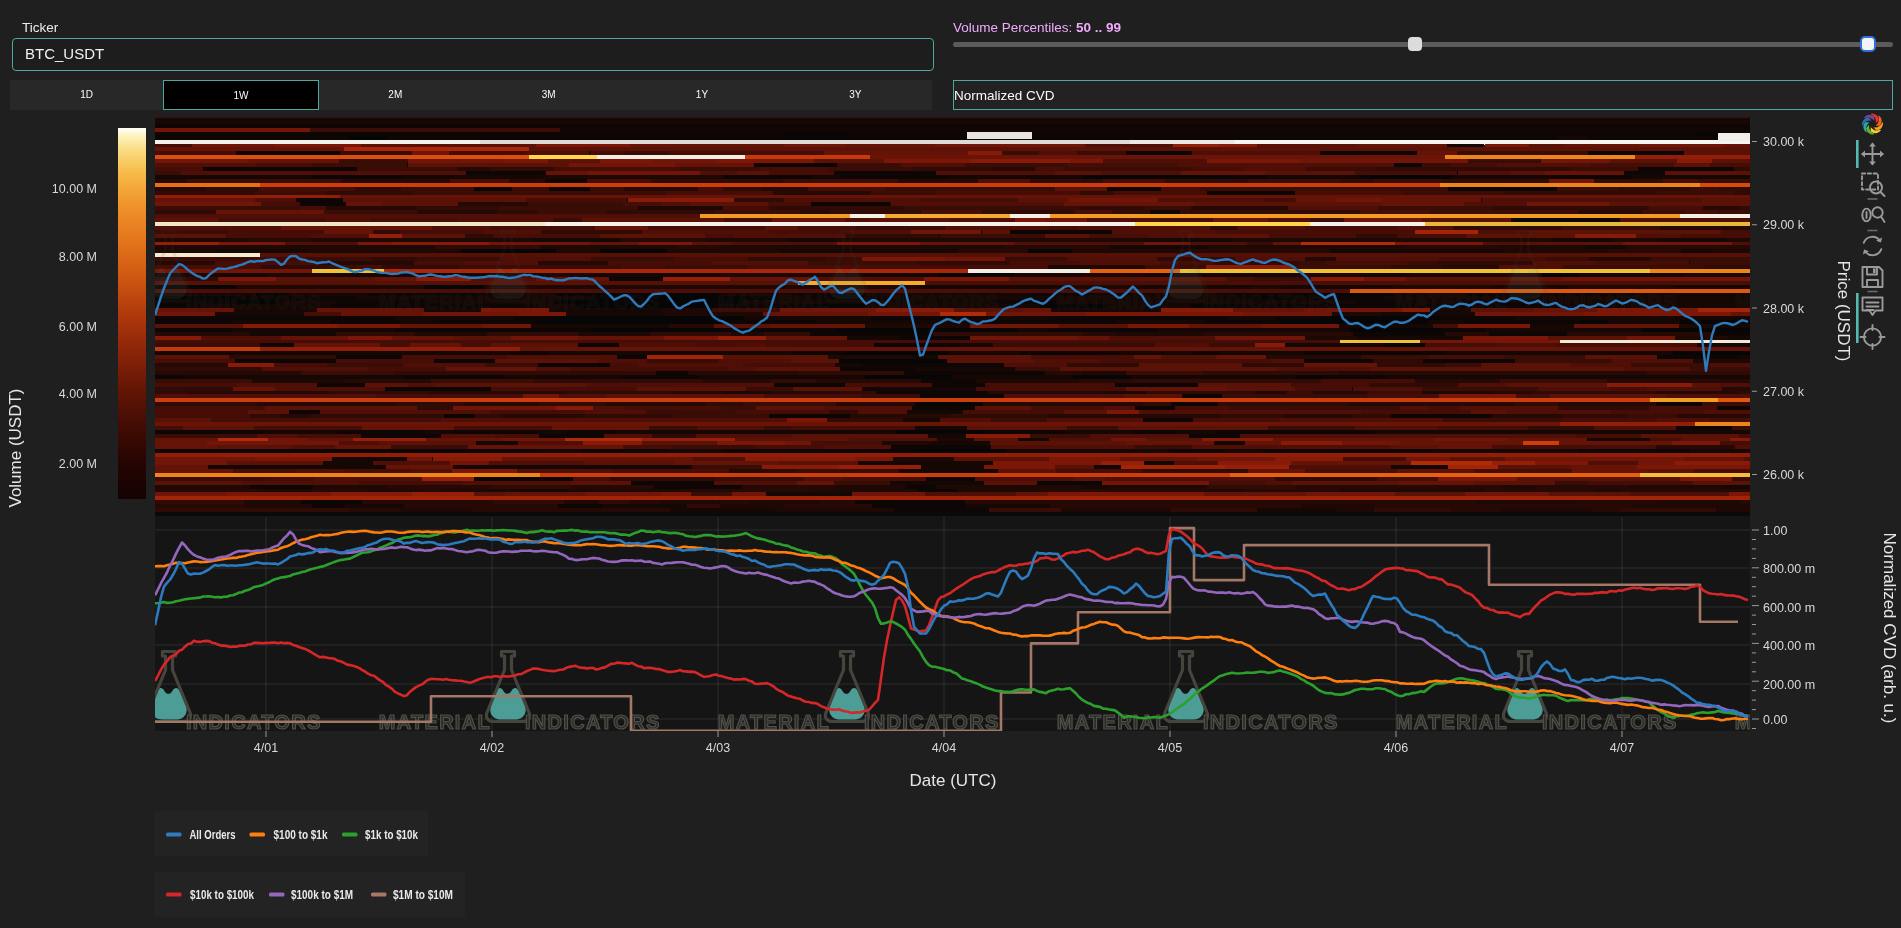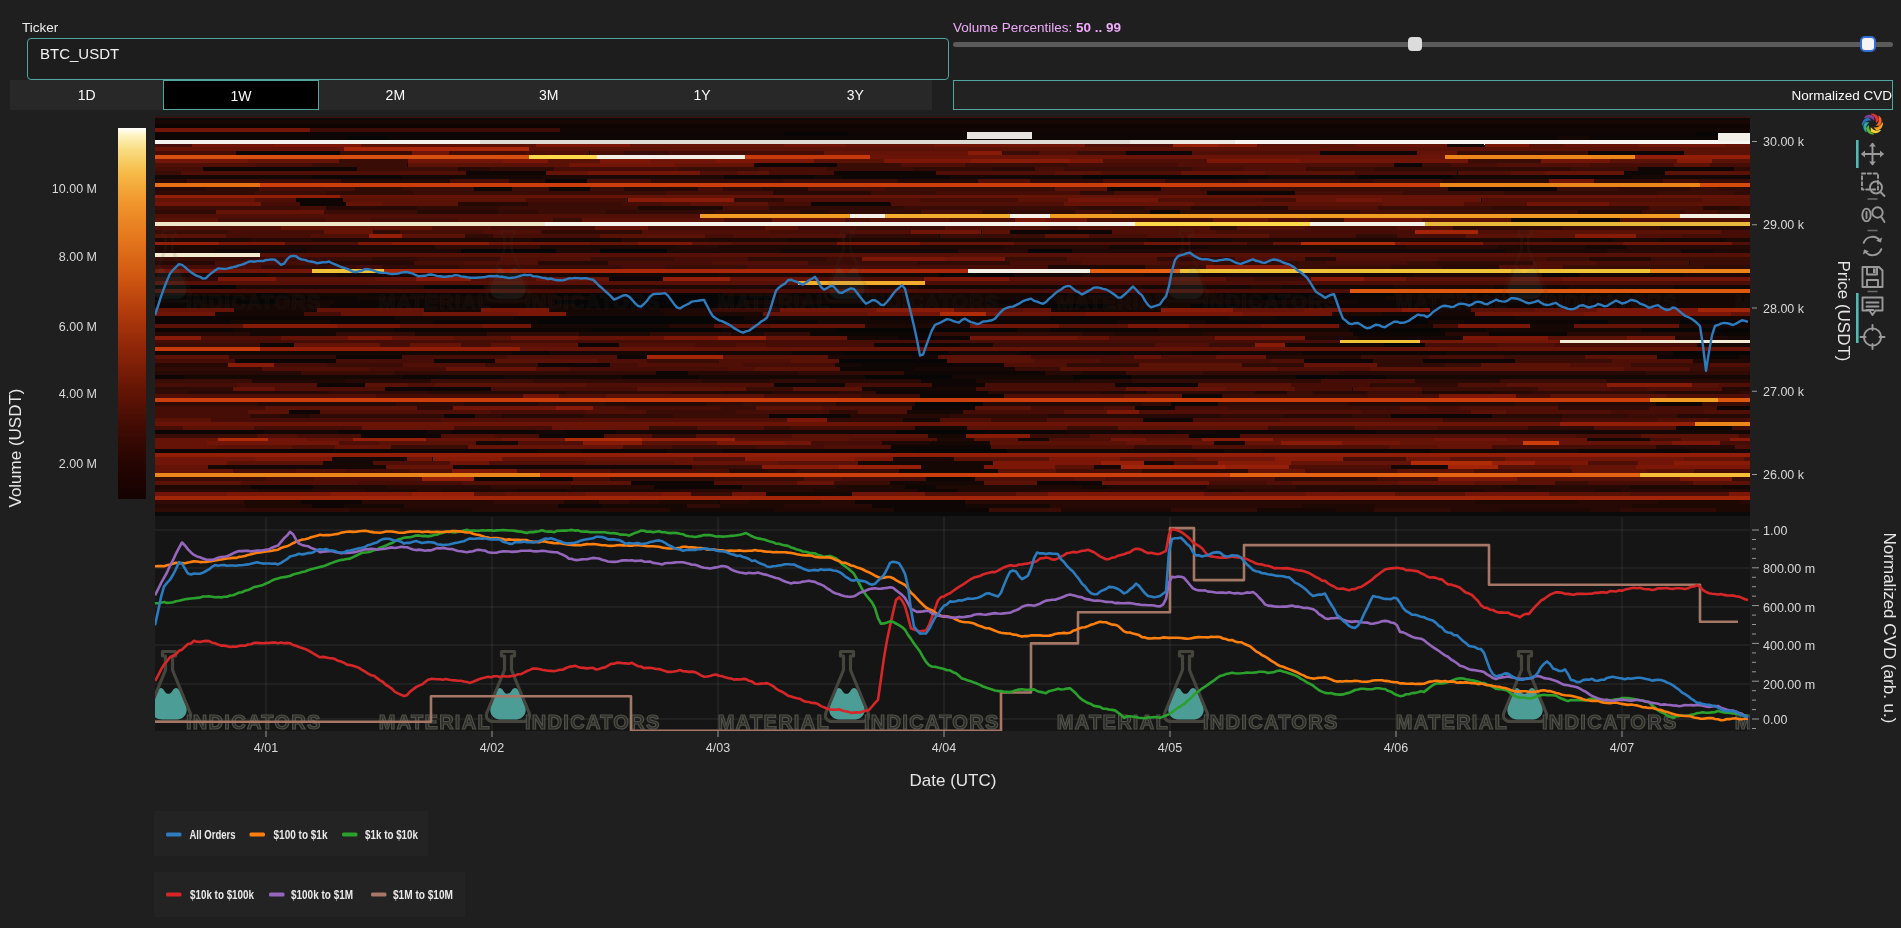--- a/index.html
+++ b/index.html
@@ -1,26 +1,26 @@
 <!DOCTYPE html>
 <html><head><meta charset="utf-8"><style>
 * { margin:0; padding:0; box-sizing:border-box; }
 html,body { width:1901px; height:928px; background:#1f1f1f; font-family:"Liberation Sans",sans-serif; overflow:hidden; }
 .abs { position:absolute; }
 .lbl { color:#ededed; font-size:13.5px; }
-.inp { left:27px; top:38px; width:922px; height:42px; border:1px solid #4fa89f; border-radius:4px; background:#1d1d1d; color:#f2f2f2; font-size:15px; line-height:29px; padding-left:12px; }
+.inp { left:12px; top:38px; width:922px; height:33px; border:1px solid #4fa89f; border-radius:4px; background:#1d1d1d; color:#f2f2f2; font-size:15px; line-height:29px; padding-left:12px; }
 .btnrow { left:10px; top:80px; width:922px; height:30px; background:#282828; display:flex; }
-.btnrow .b { flex:1; color:#fafafa; font-size:14px; text-align:center; line-height:30px; }
+.btnrow .b { flex:1; color:#fafafa; font-size:10px; text-align:center; line-height:30px; }
 .btnrow .b.sel { border:1px solid #4fa89f; background:#000000; }
 .vp { left:953px; top:20px; color:#f0abfc; font-size:13.5px; }
 .track { left:953px; top:42px; width:940px; height:5px; background:#5b5b5b; border-radius:3px; }
 .handle1 { left:1408px; top:37px; width:14px; height:14px; background:#dcdcdc; border-radius:4px; }
 .handle2 { left:1860px; top:36px; width:16px; height:16px; background:#f4f4f4; border:2.5px solid #2f6fd6; border-radius:5px; }
 .togrow { left:953px; top:80px; width:940px; height:30px; background:#282828; display:flex; }
-.togrow .b { flex:1; color:#fafafa; font-size:13.5px; text-align:right; line-height:30px; }
+.togrow .b { flex:1; color:#fafafa; font-size:13.5px; text-align:left; line-height:30px; }
 .togrow .b.sel { border:1px solid #4fa89f; background:#222; }
 text.tick { fill:#d8d8d8; font-size:12.5px; font-family:"Liberation Sans",sans-serif; }
 text.axt { fill:#e6e6e6; font-size:17px; font-family:"Liberation Sans",sans-serif; }
 text.leg { fill:#eaeaea; font-size:13.5px; font-weight:bold; font-family:"Liberation Sans",sans-serif; }
 text.wmtext { fill:#2c2c27; stroke:#50504a; stroke-width:1.2px; font-size:20px; font-weight:bold; letter-spacing:1.3px; font-family:"Liberation Sans",sans-serif; }
 </style></head>
 <body>
 <svg class="abs" style="left:0;top:0" width="1901" height="928" viewBox="0 0 1901 928">
 <defs>
 <linearGradient id="cbg" x1="0" y1="0" x2="0" y2="1">

